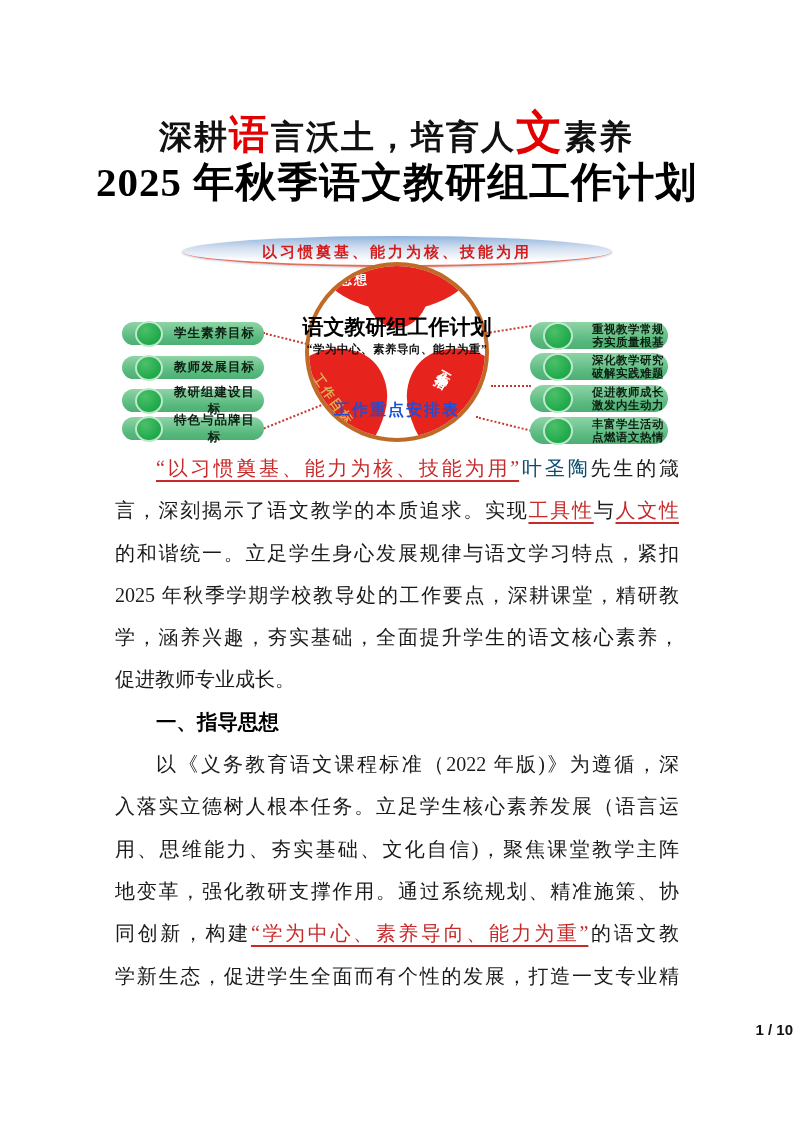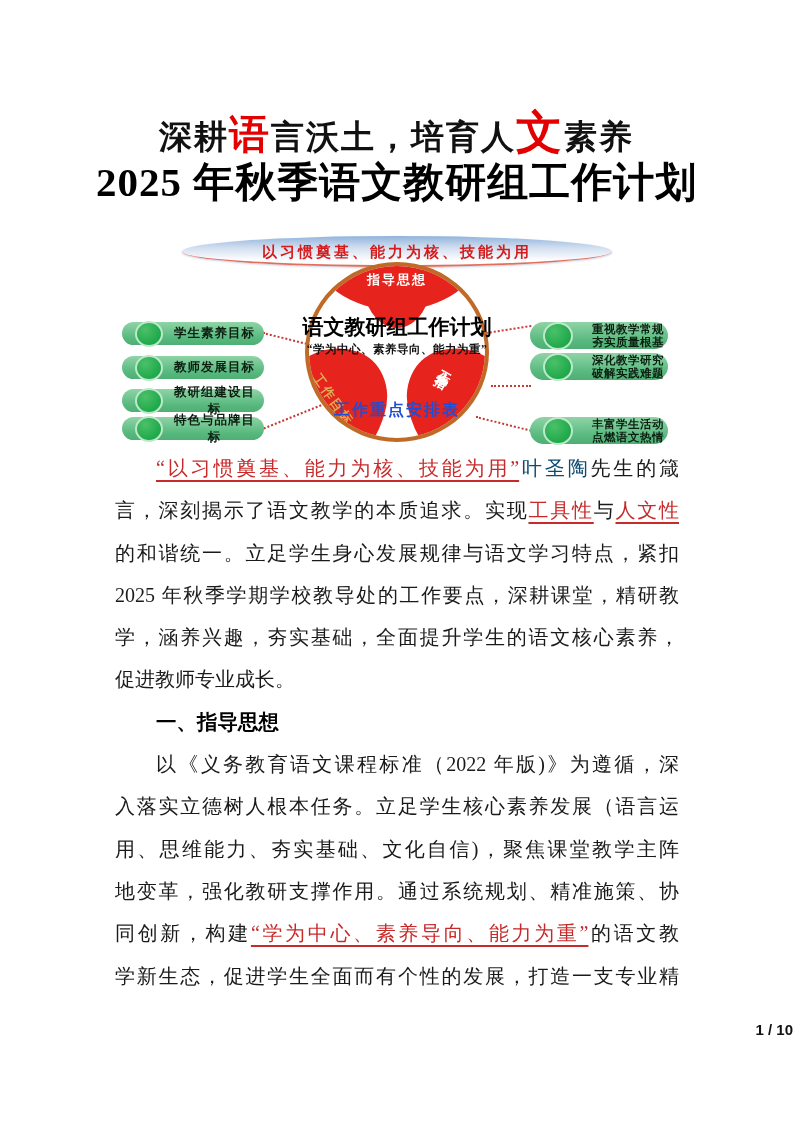--- a/index.html
+++ b/index.html
@@ -67,21 +67,21 @@
     position:absolute; left:-32px; bottom:-36px; width:106px; height:128px;
     background:#e6231c; border-radius:60% 45% 55% 40% / 50% 42% 58% 50%;
     transform:rotate(18deg);
   }
   .blob-right {
     position:absolute; right:-32px; bottom:-36px; width:106px; height:128px;
     background:#e6231c; border-radius:45% 60% 40% 55% / 42% 50% 50% 58%;
     transform:rotate(-18deg);
   }
   .top-label {
-    position:absolute; top:5px; left:0; width:100%; text-align:center; z-index:3;
+    position:absolute; top:5px; left:0; width:100%; z-index:3;
     font-family:"Liberation Sans","DejaVu Sans",sans-serif;
     color:#fff; font-weight:bold; font-size:13px; letter-spacing:2px;
   }
   .left-label {
     position:absolute; left:14px; top:104px; z-index:3;
     transform:rotate(55deg); transform-origin:left top;
     font-family:"Liberation Sans","DejaVu Sans",sans-serif;
     color:#d8b054; font-weight:bold; font-size:13px; letter-spacing:2px;
   }
   .right-label {
@@ -202,20 +202,27 @@
           <div>夯实质量根基</div>
       </div>
     </div>
     <div class="pill pr" style="top:120px">
       <span class="dot"></span>
       <div class="plabel2">
         <div>深化教学研究</div>
           <div>破解实践难题</div>
       </div>
     </div>
+    <div class="pill pr" style="top:152px">
+      <span class="dot"></span>
+      <div class="plabel2">
+        <div>促进教师成长</div>
+          <div>激发内生动力</div>
+      </div>
+    </div>
     <div class="pill pr" style="top:184px">
       <span class="dot"></span>
       <div class="plabel2">
         <div>丰富学生活动</div>
           <div>点燃语文热情</div>
       </div>
     </div>
 
   </div>
 

